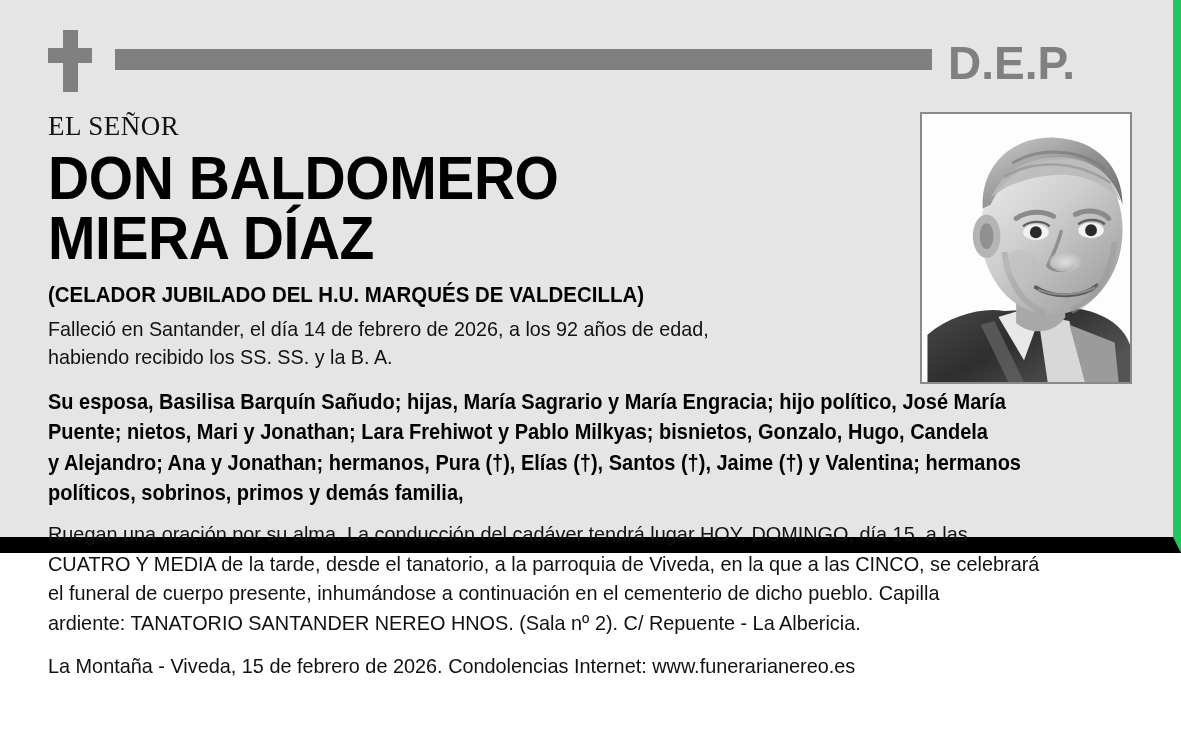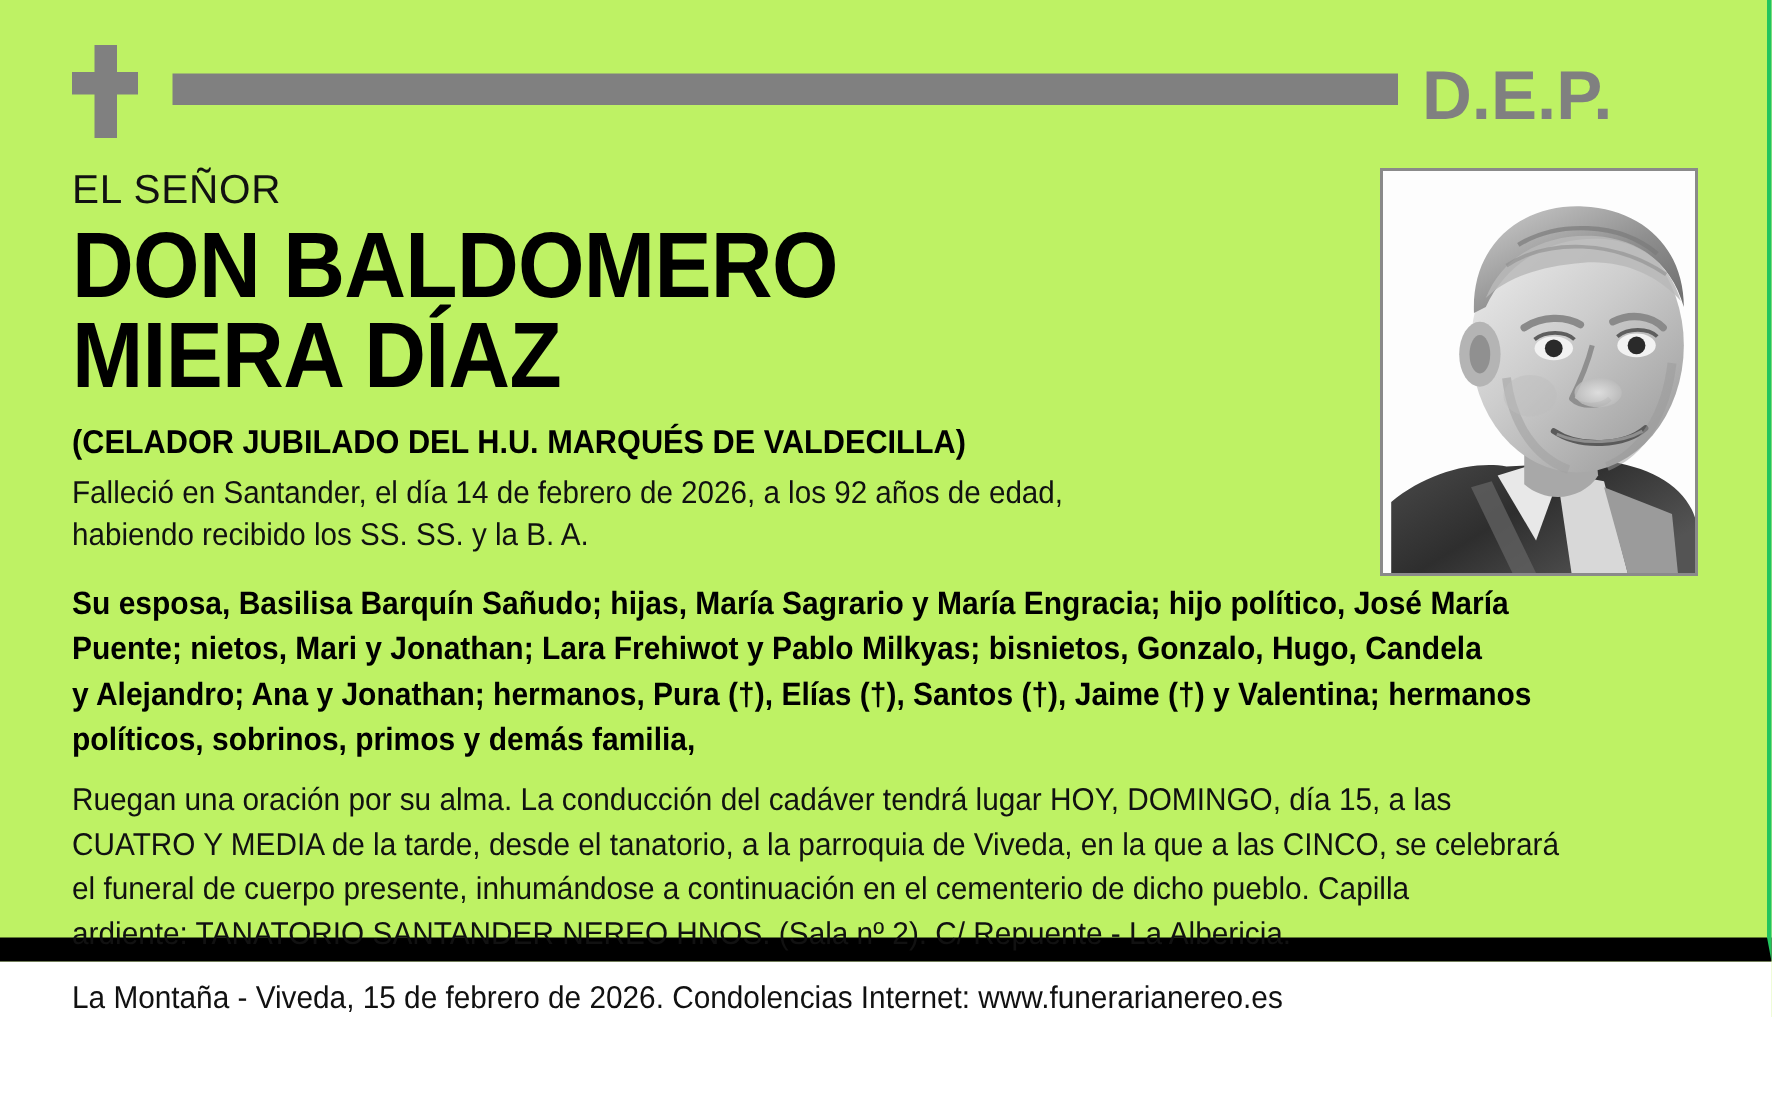--- a/index.html
+++ b/index.html
@@ -12,24 +12,24 @@
     height: 737px;
     font-family: "Liberation Sans", sans-serif;
     overflow: hidden;
   }
 
   .notice {
     position: absolute;
     left: 0;
     top: 0;
     width: 1181px;
-    height: 641px;
+    height: 553px;
     box-sizing: border-box;
-    background: #bef264;
-    border-right: 3px solid #22c55e;
+    background: #e5e5e5;
+    border-right: 8px solid #22c55e;
     border-bottom: 16px solid #000000;
   }
 
   
   .header {
     position: absolute;
     left: 48px;
     top: 30px;
     width: 1085px;
     height: 62px;
@@ -106,21 +106,21 @@
     width: 1070px;
   }
 
   .kicker {
     font-size: 27px;
     font-weight: normal;
     color: #111111;
     letter-spacing: 0.5px;
     line-height: 1.1;
     margin: 0 0 6px 0;
-    font-family: Liberation Sans, sans-serif;
+    font-family: Liberation Serif, serif;
   }
 
   .name {
     font-size: 62px;
     font-weight: bold;
     color: #000000;
     line-height: 0.97;
     letter-spacing: -0.5px;
     margin: 0;
     transform: scaleX(0.92);

